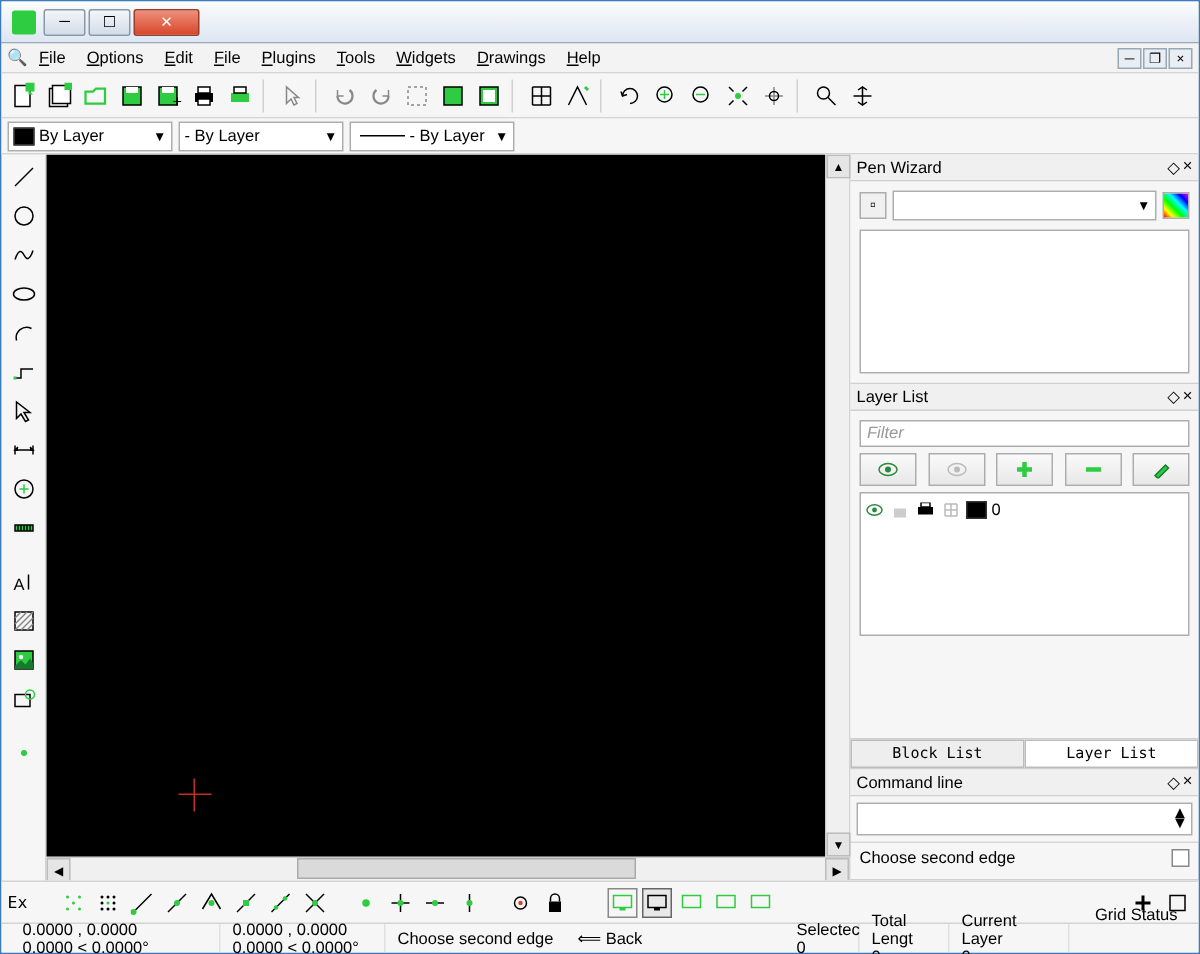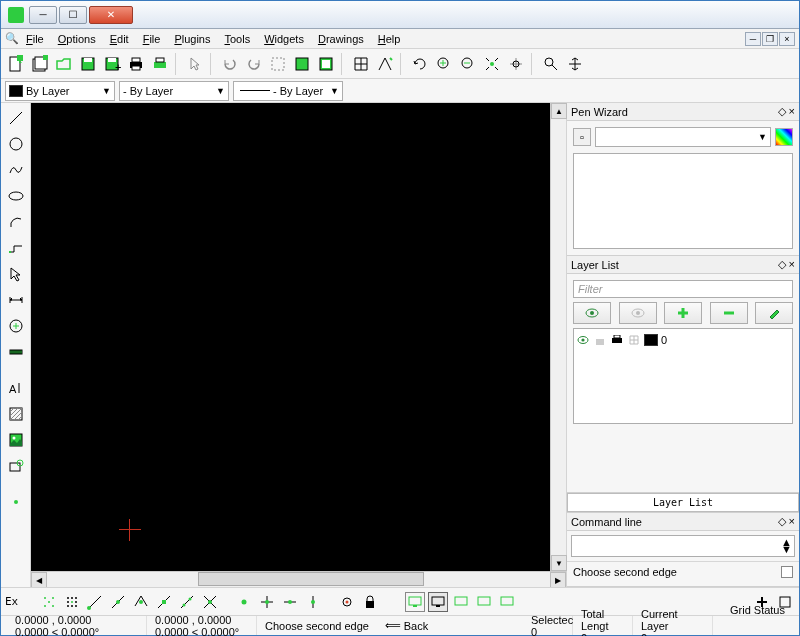--- a/index.html
+++ b/index.html
@@ -481,20 +481,21 @@
                   <svg width="12" height="12" viewBox="0 0 12 12">
                     <path d="M2 2 H10 M2 6 H10 M2 10 H10 M2 2 V10 M6 2 V10 M10 2 V10" stroke="#bbb"></path>
                   </svg>
                 </span>
               <div class="swatch"></div>
               <span>0</span>
             </div>
           </div>
         </div>
         <div class="tabs">
+          <div class="tab">Block List</div>
           <div class="tab active">Layer List</div>
         </div>
       </div>
 
       <div class="panel">
         <div class="panel-header">
           <span>Command line</span>
           <div class="hdr-btns">
               <span>◇</span>
               <span>×</span>

